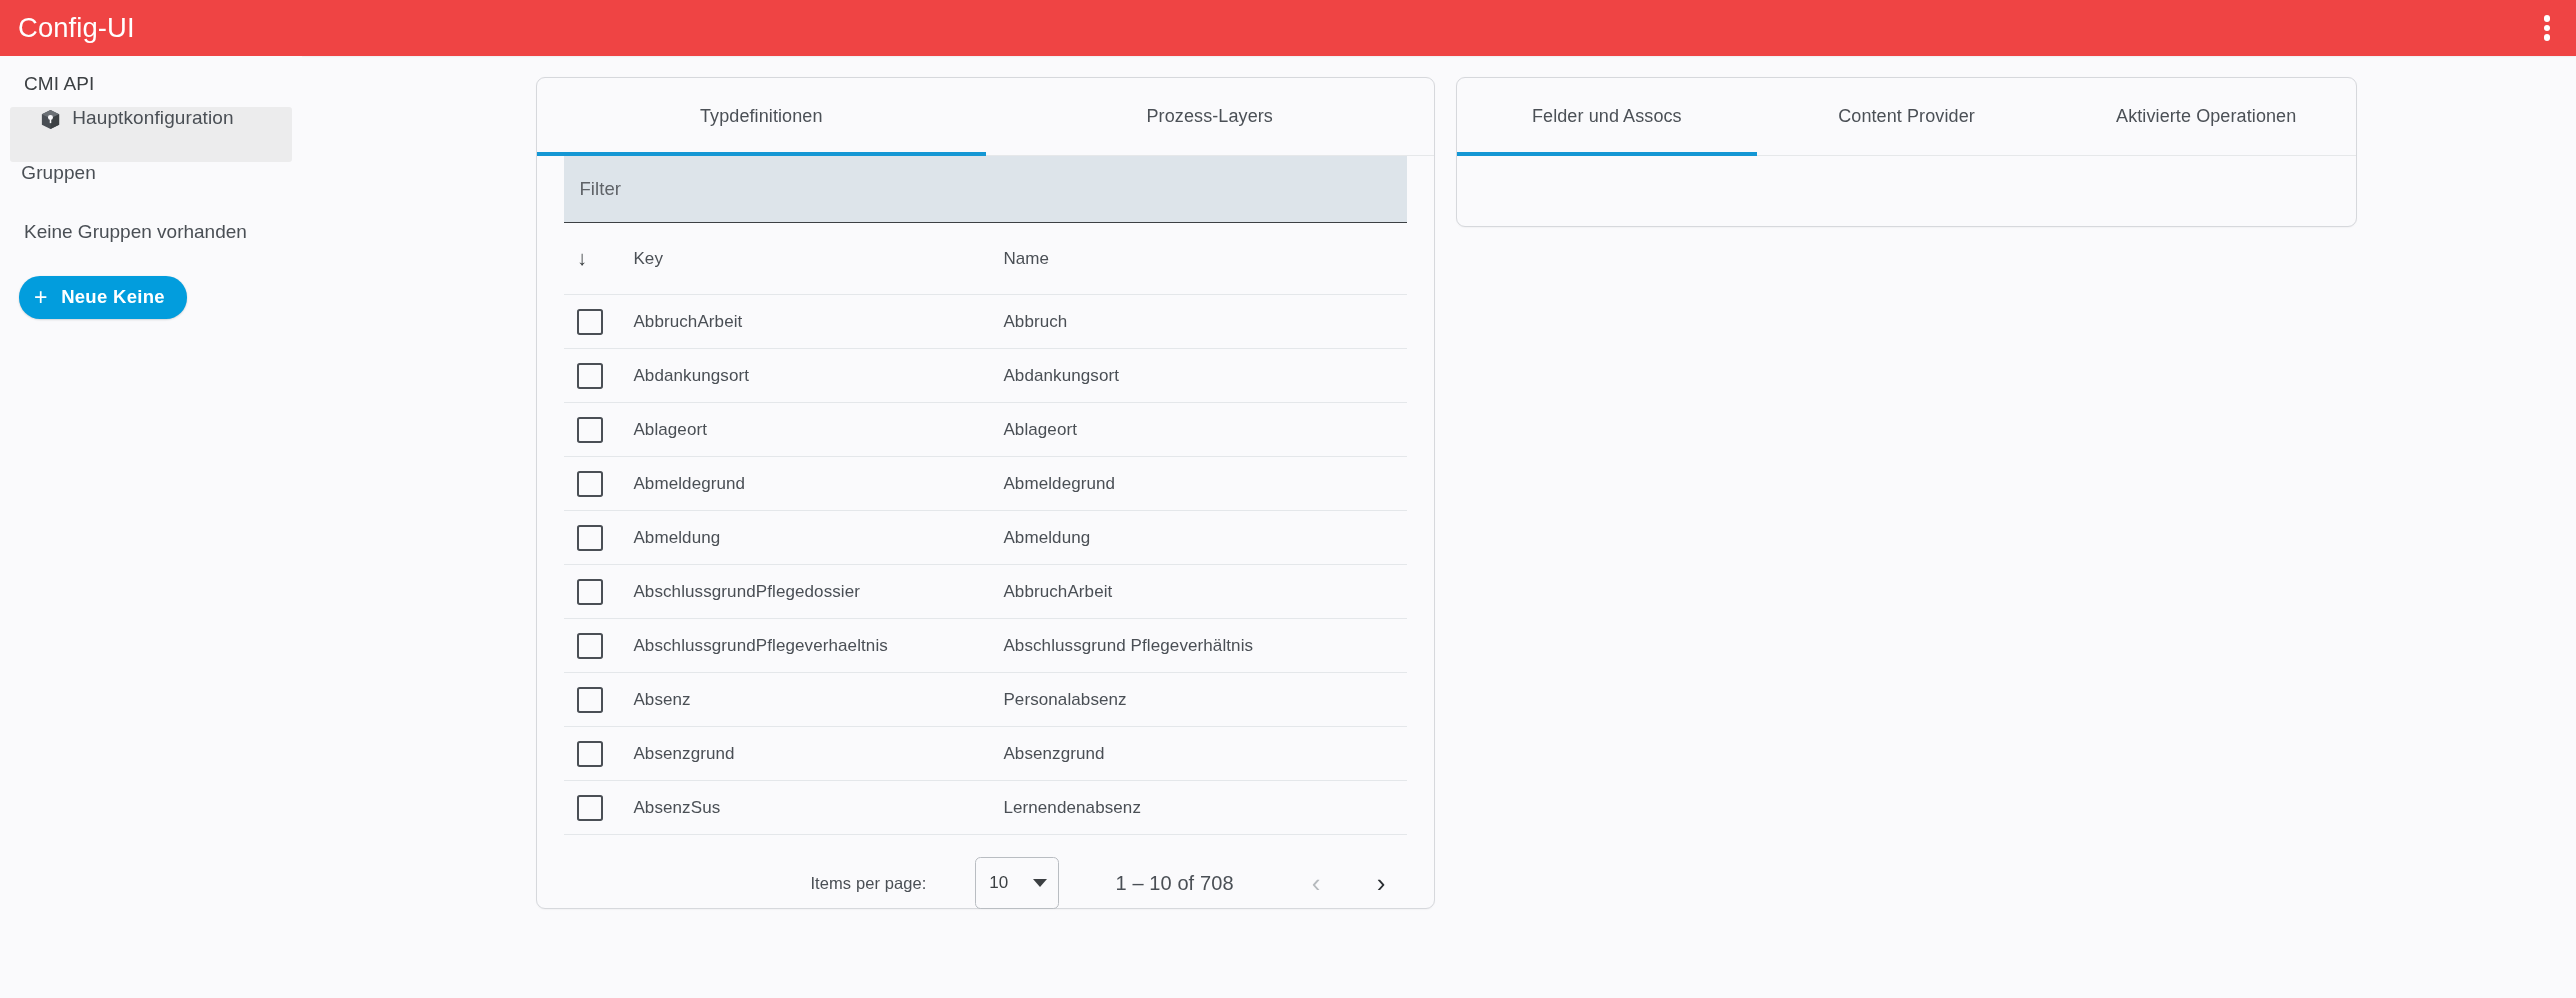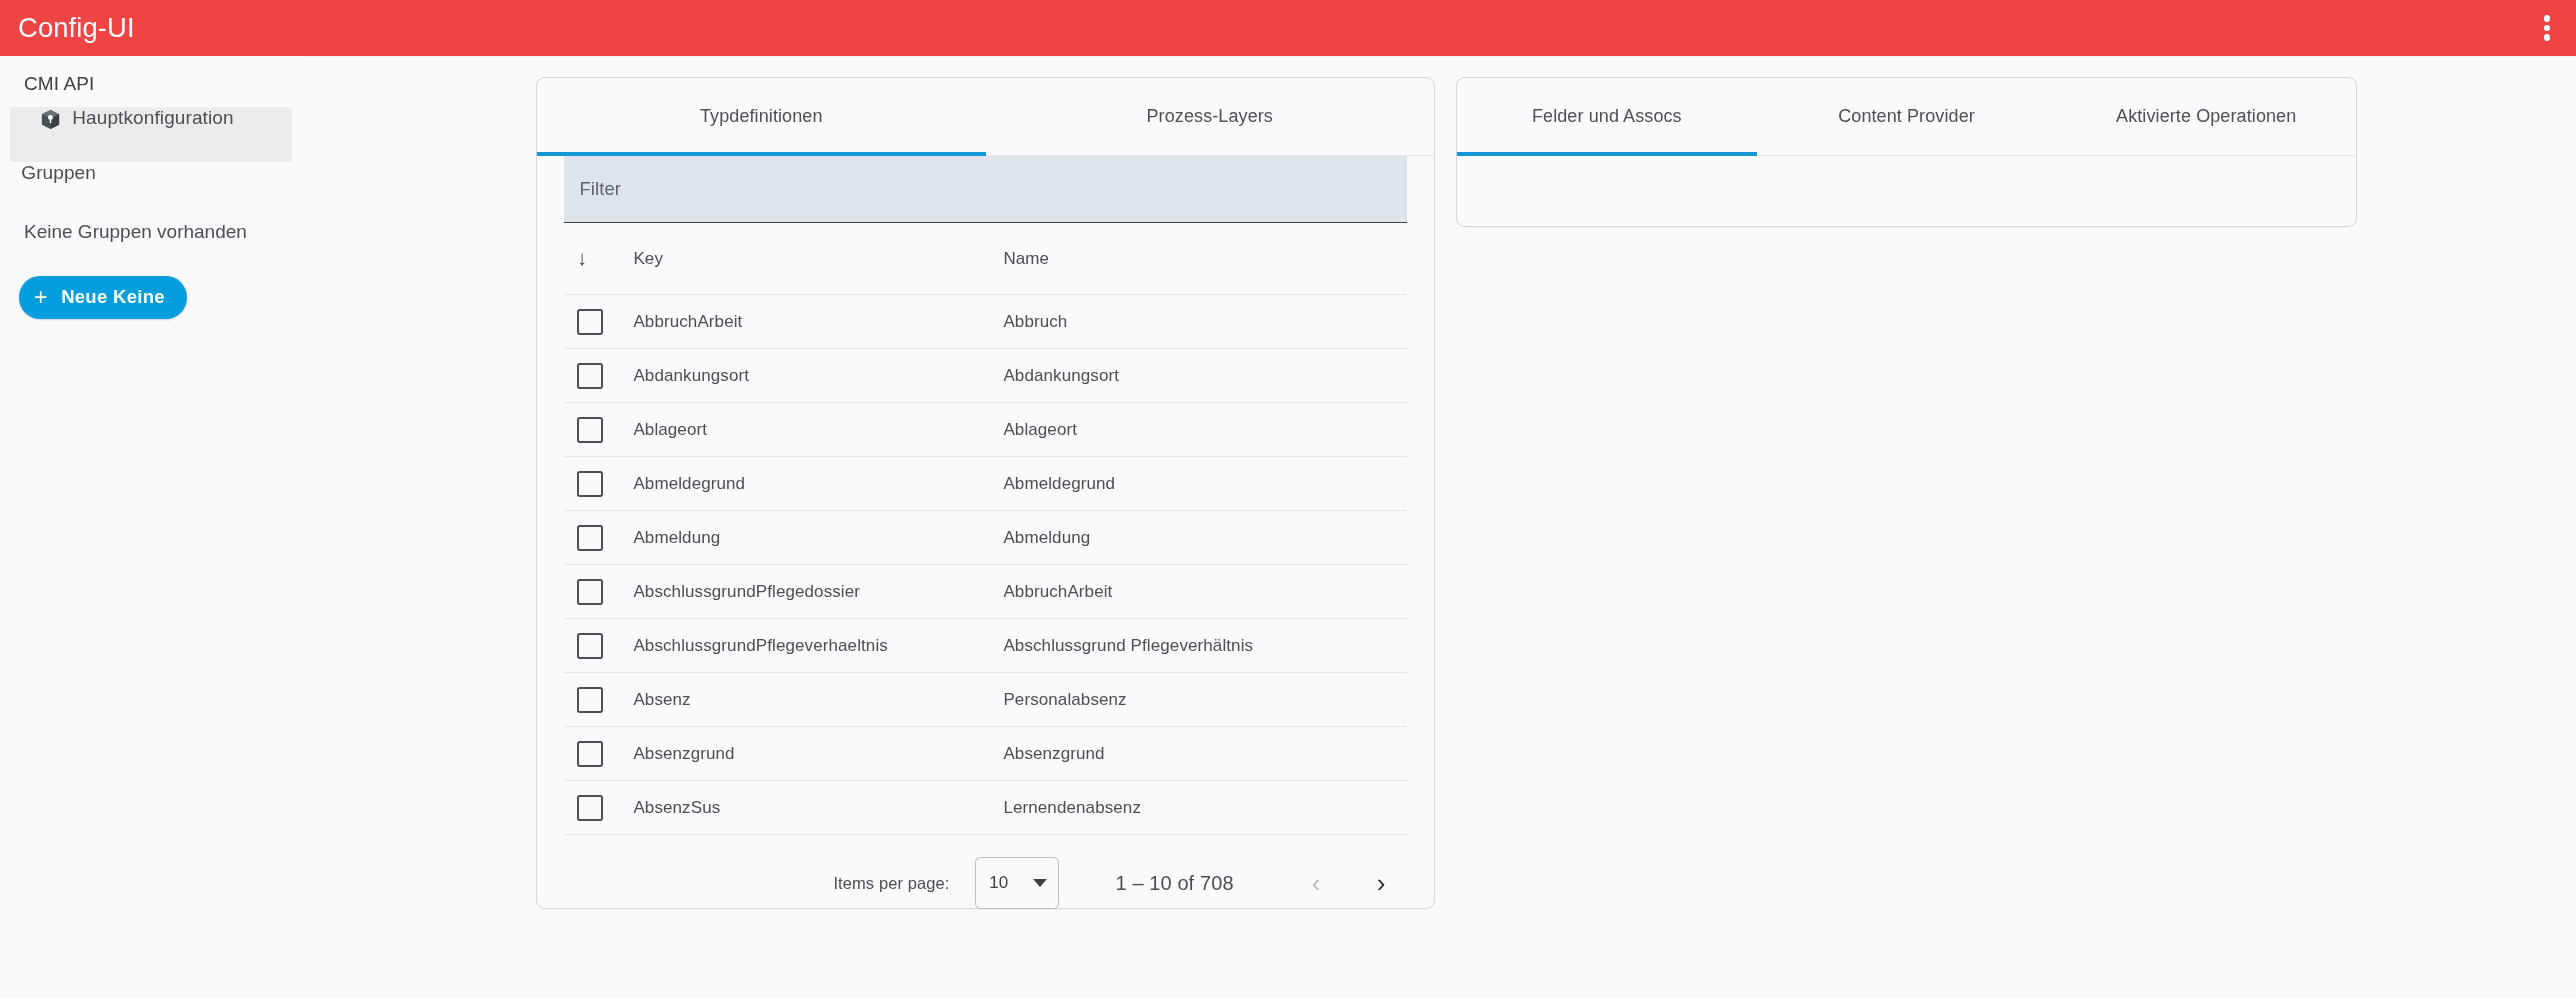--- a/index.html
+++ b/index.html
@@ -192,21 +192,21 @@
   .paginator {
     display: flex; align-items: center; justify-content: flex-end;
     height: 96px;
     padding-right: 27.4px;
     gap: 14px;
   }
   .pg-label {
     color: #4a4f55; font-size: 16.5px; letter-spacing: 0.1px;
   }
   .pg-select {
-    margin-left: 11px;
+    margin-left: 34px;
     width: 84px; height: 52px;
     border: 0.7px solid #b9bdc2;
     border-radius: 5.5px;
     display: flex; align-items: center; justify-content: space-between;
     padding: 0 11px 0 13.7px;
     cursor: pointer;
     background: transparent;
   }
   .pg-select .val { color: #3c4043; font-size: 17px; }
   .caret {

